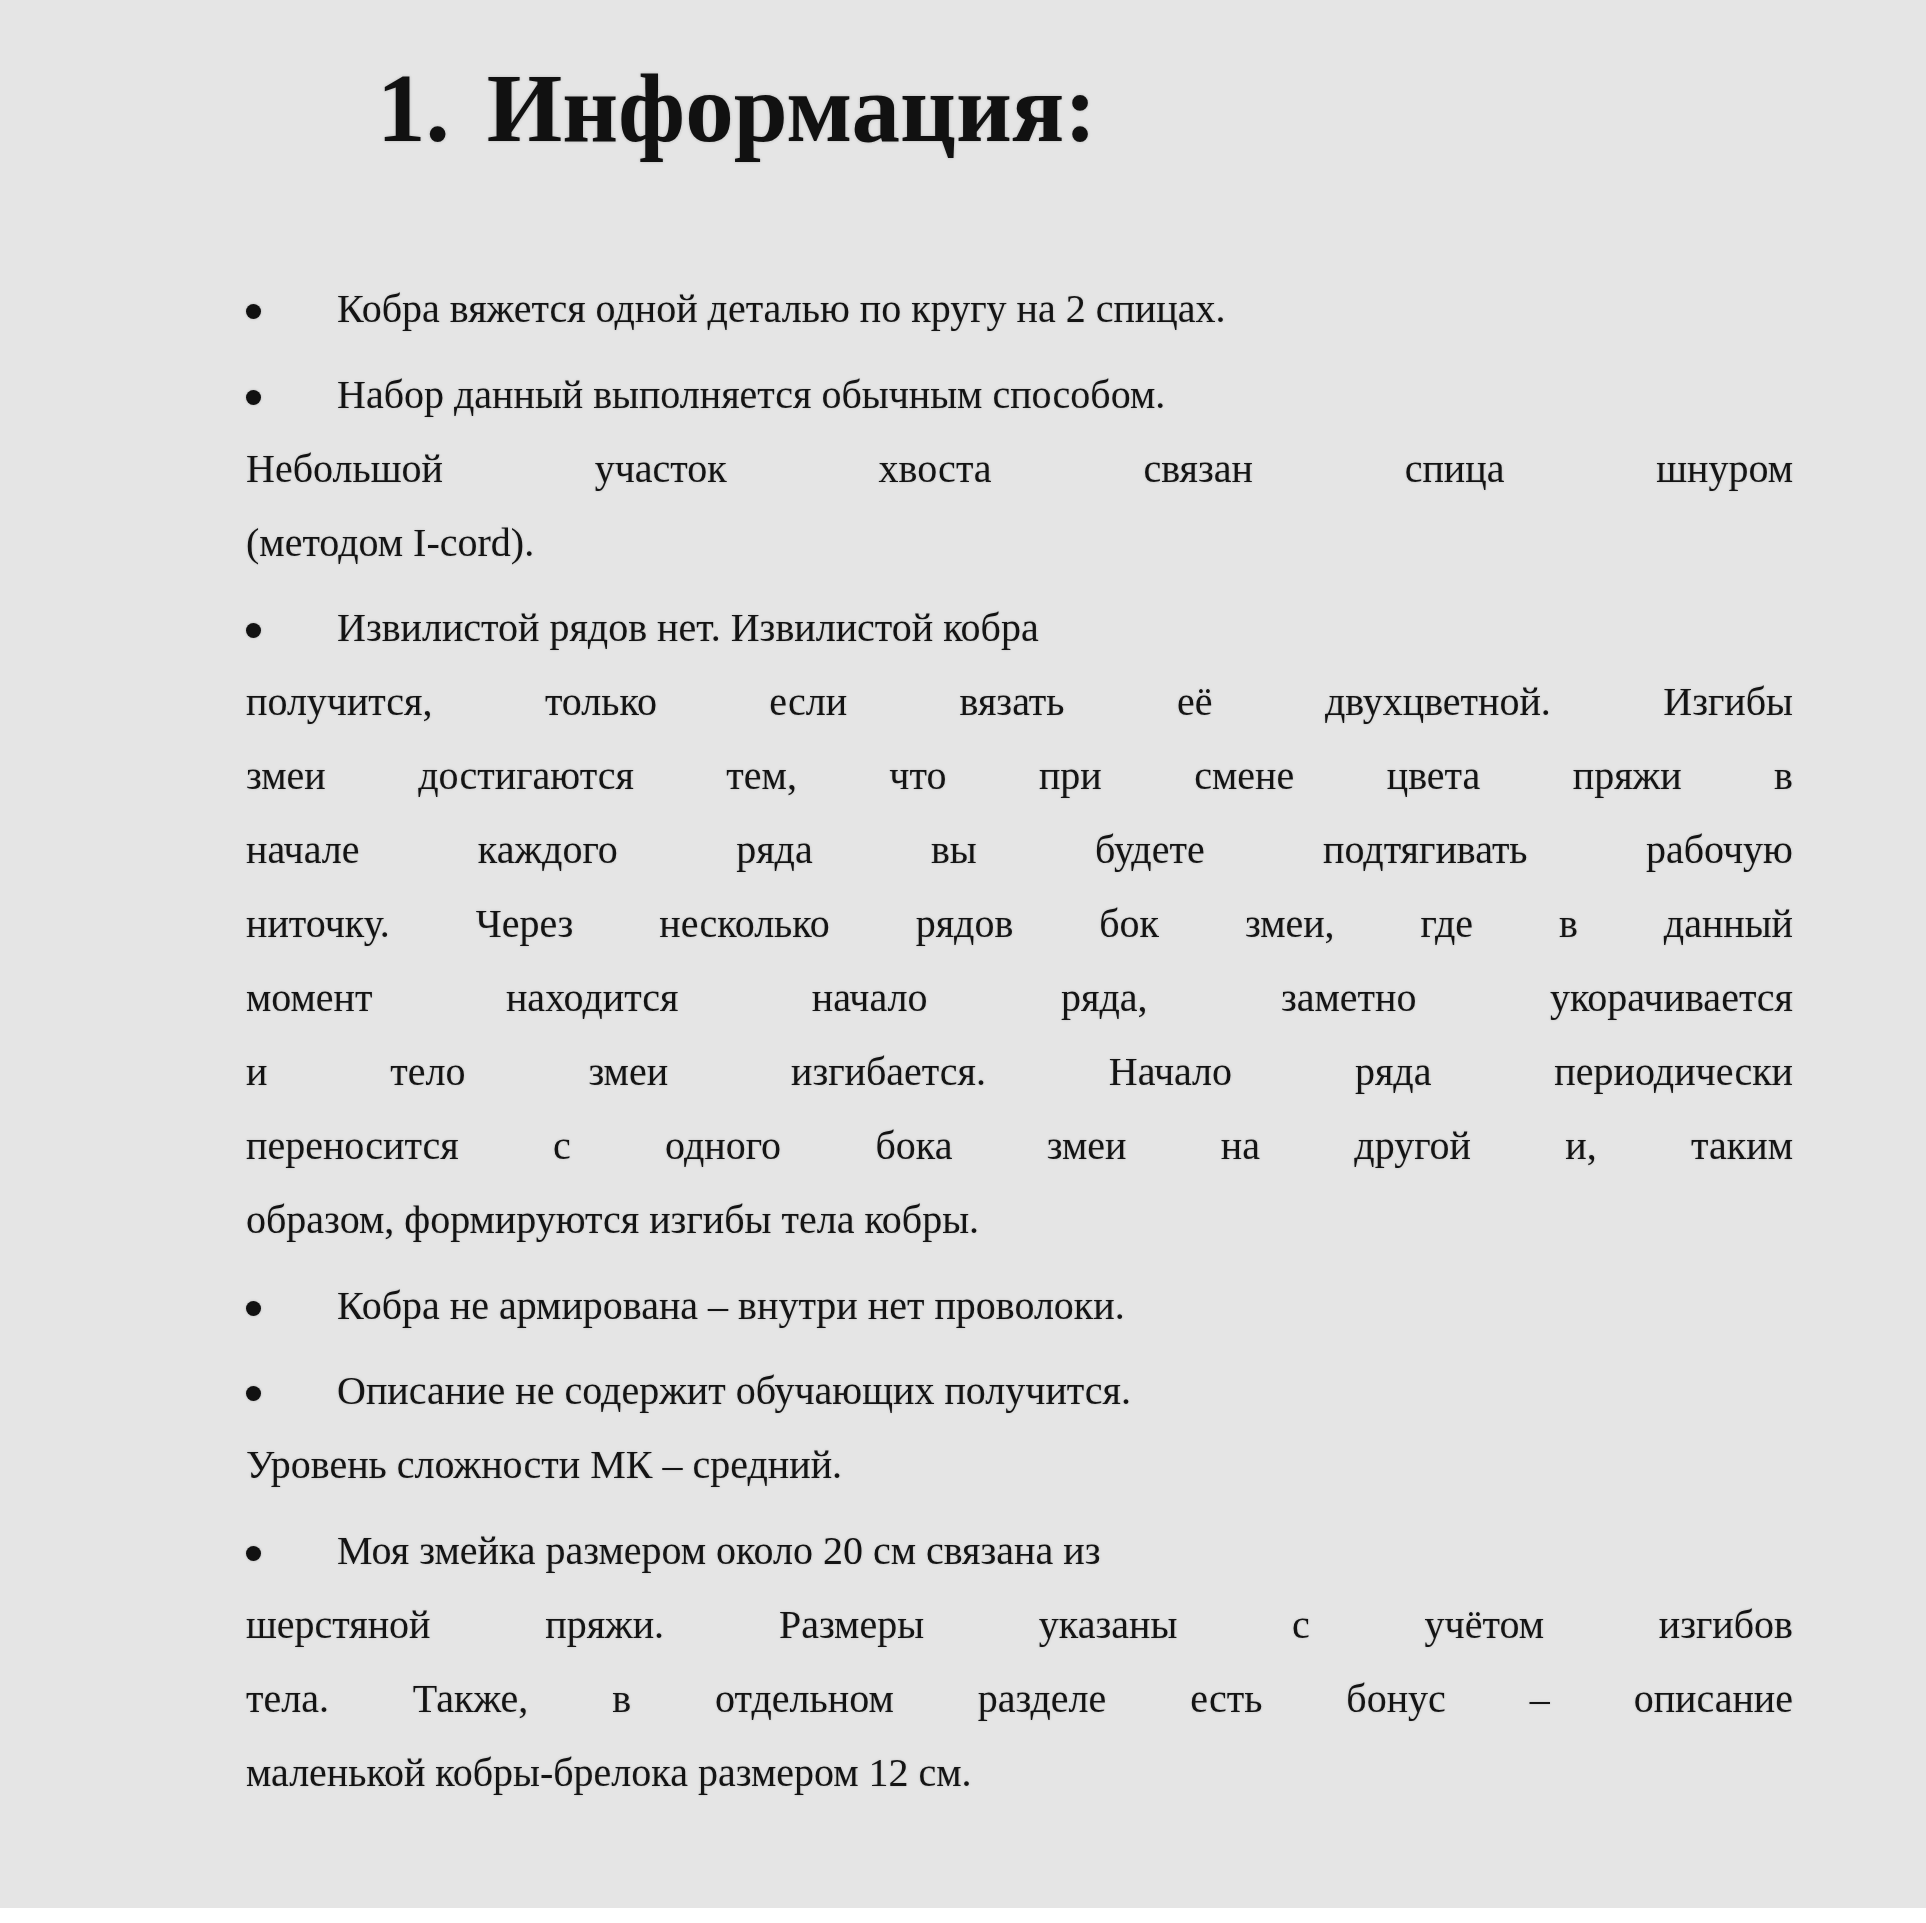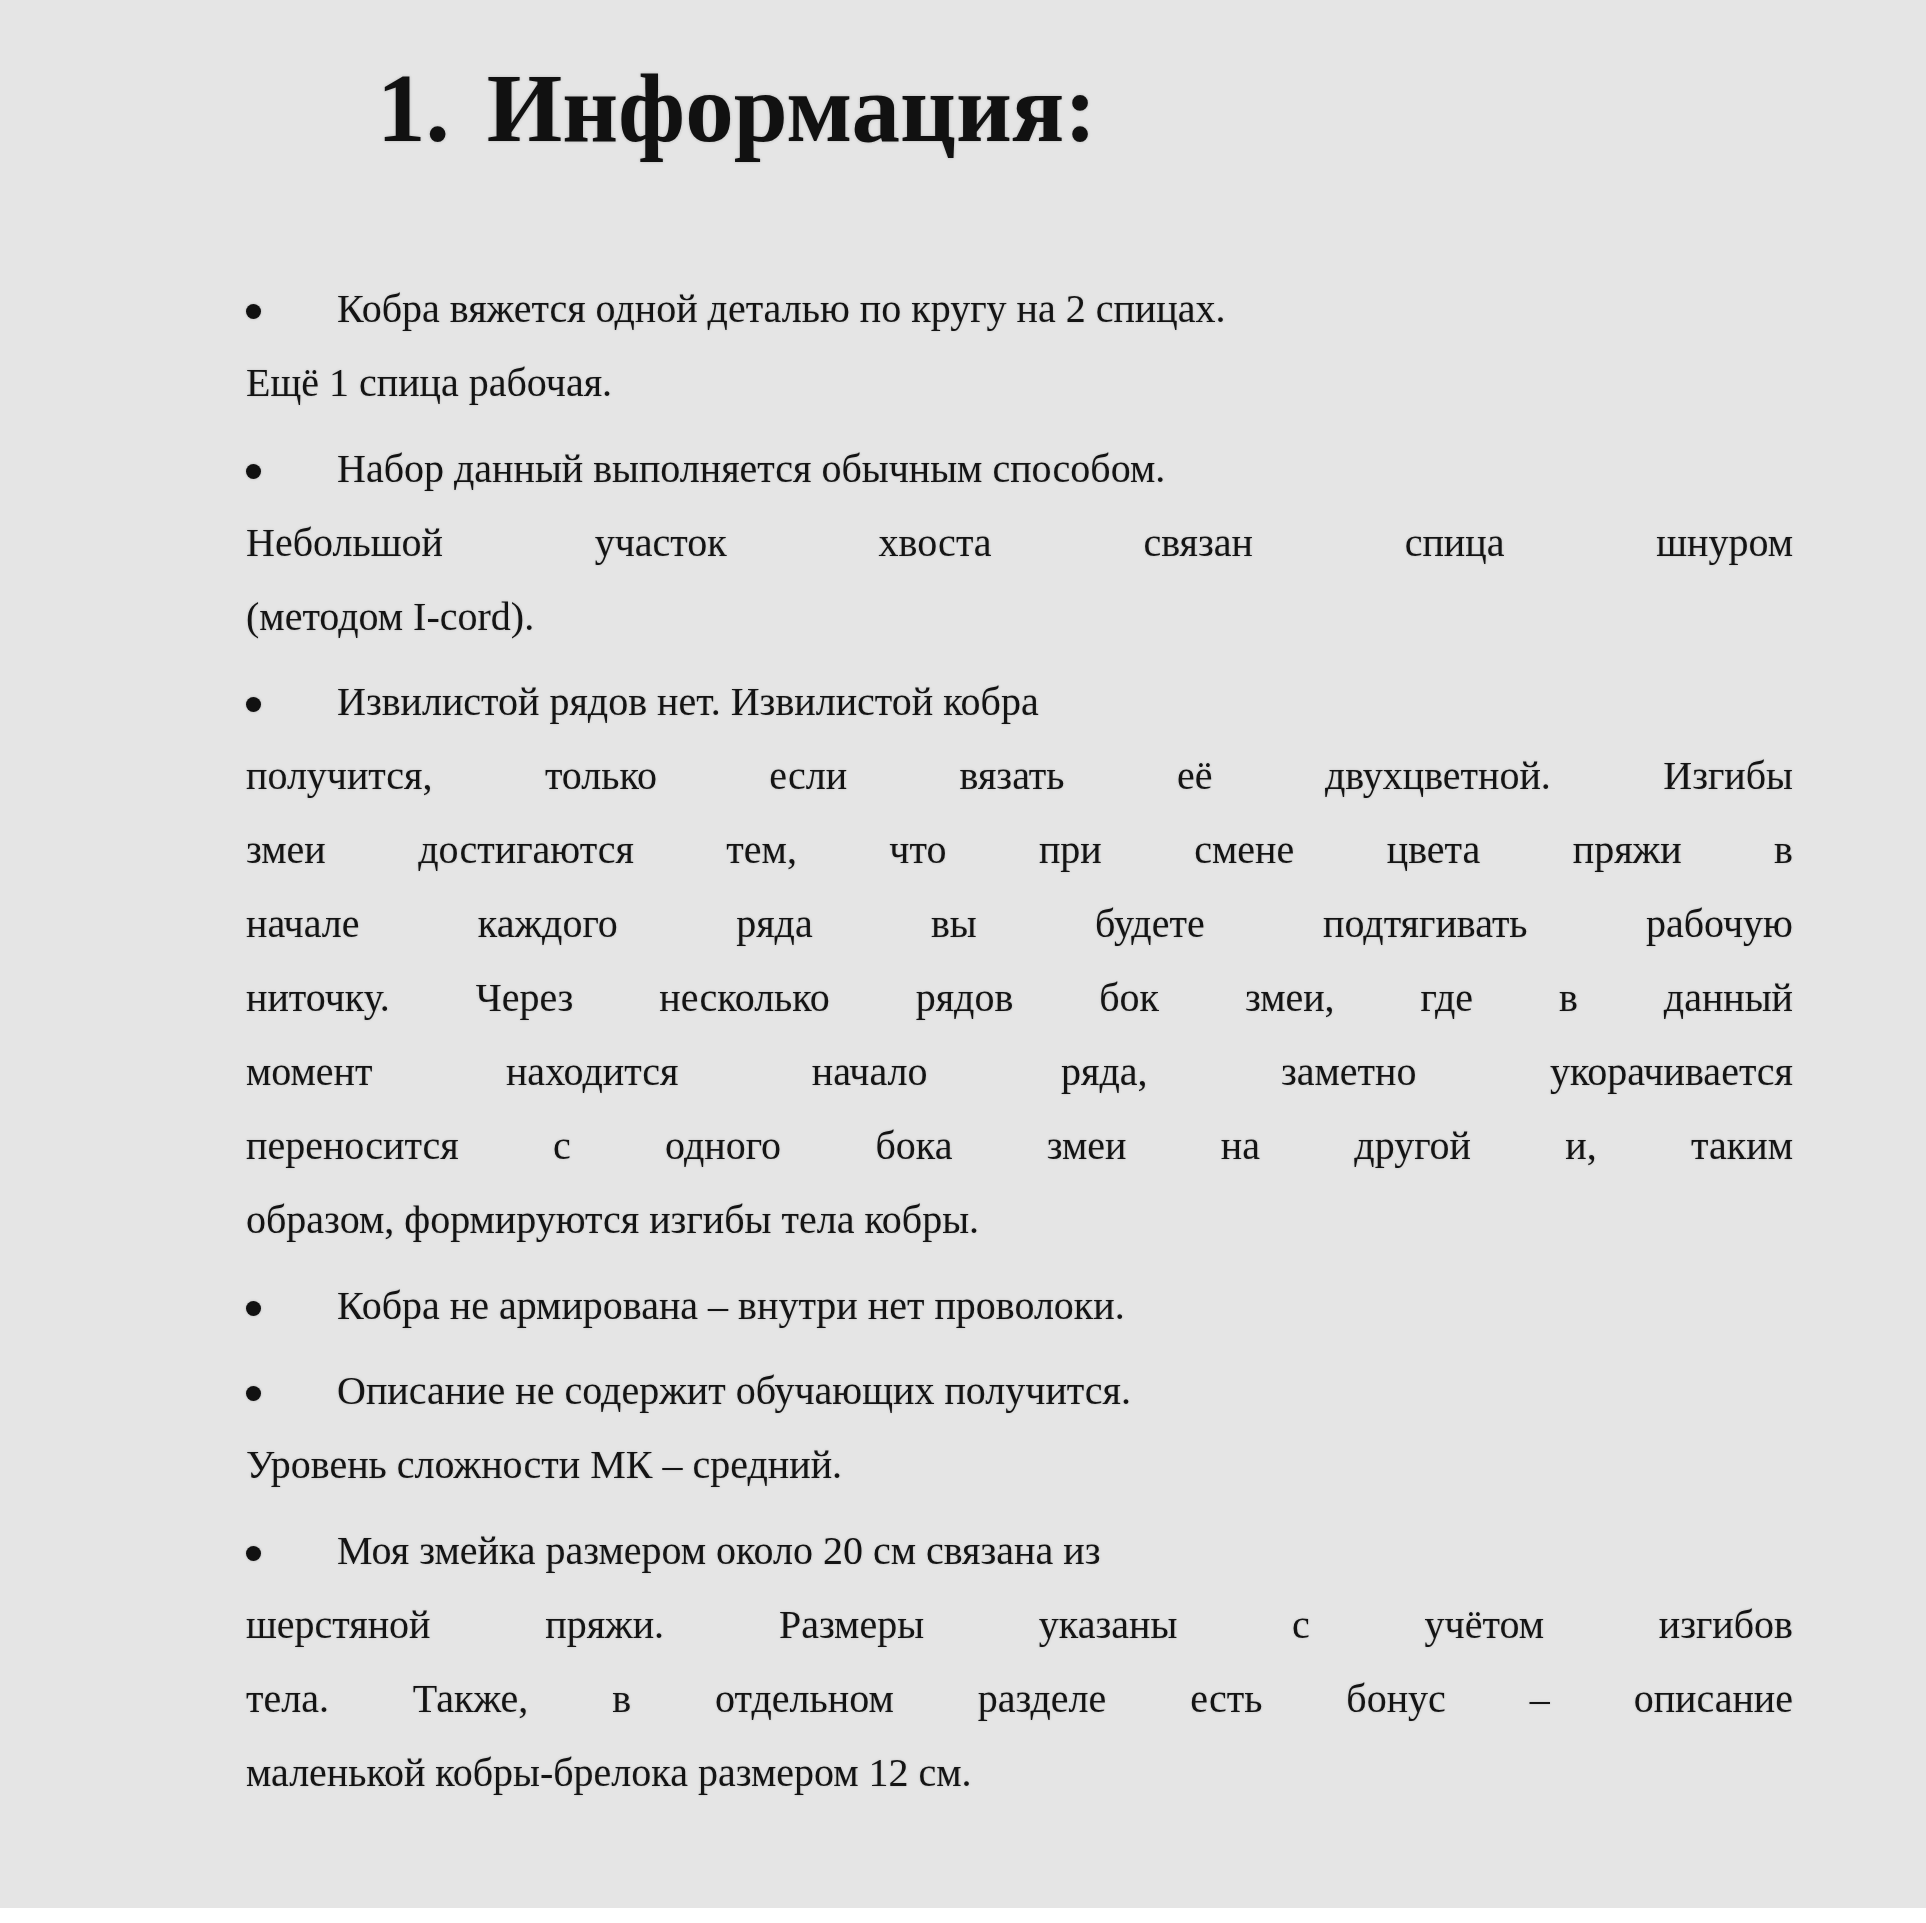--- a/index.html
+++ b/index.html
@@ -64,21 +64,20 @@
 
   <h1 class="heading"><span class="h-num">1.</span><span class="h-text">Информация:</span></h1>
 
   <div class="body-block">
 
     <div class="para">
       <div class="line first">
         <span class="dot"></span>
         <div class="text stretch">Кобра вяжется одной деталью по кругу на 2 спицах.</div>
       </div>
-      <div class="line">Ещё 1 спица рабочая.</div>
     </div>
 
     <div class="para">
       <div class="line first">
         <span class="dot"></span>
         <div class="text stretch">Набор данный выполняется обычным способом.</div>
       </div>
       <div class="line stretch">Небольшой участок хвоста связан спица шнуром</div>
       <div class="line">(методом I-cord).</div>
     </div>
@@ -86,20 +85,21 @@
     <div class="para">
       <div class="line first">
         <span class="dot"></span>
         <div class="text stretch">Извилистой рядов нет. Извилистой кобра</div>
       </div>
       <div class="line stretch">получится, только если вязать её двухцветной. Изгибы</div>
       <div class="line stretch">змеи достигаются тем, что при смене цвета пряжи в</div>
       <div class="line stretch">начале каждого ряда вы будете подтягивать рабочую</div>
       <div class="line stretch">ниточку. Через несколько рядов бок змеи, где в данный</div>
       <div class="line stretch">момент находится начало ряда, заметно укорачивается</div>
+      <div class="line stretch">и тело змеи изгибается. Начало ряда периодически</div>
       <div class="line stretch">переносится с одного бока змеи на другой и, таким</div>
       <div class="line">образом, формируются изгибы тела кобры.</div>
     </div>
 
     <div class="para">
       <div class="line first">
         <span class="dot"></span>
         <div class="text">Кобра не армирована – внутри нет проволоки.</div>
       </div>
     </div>

